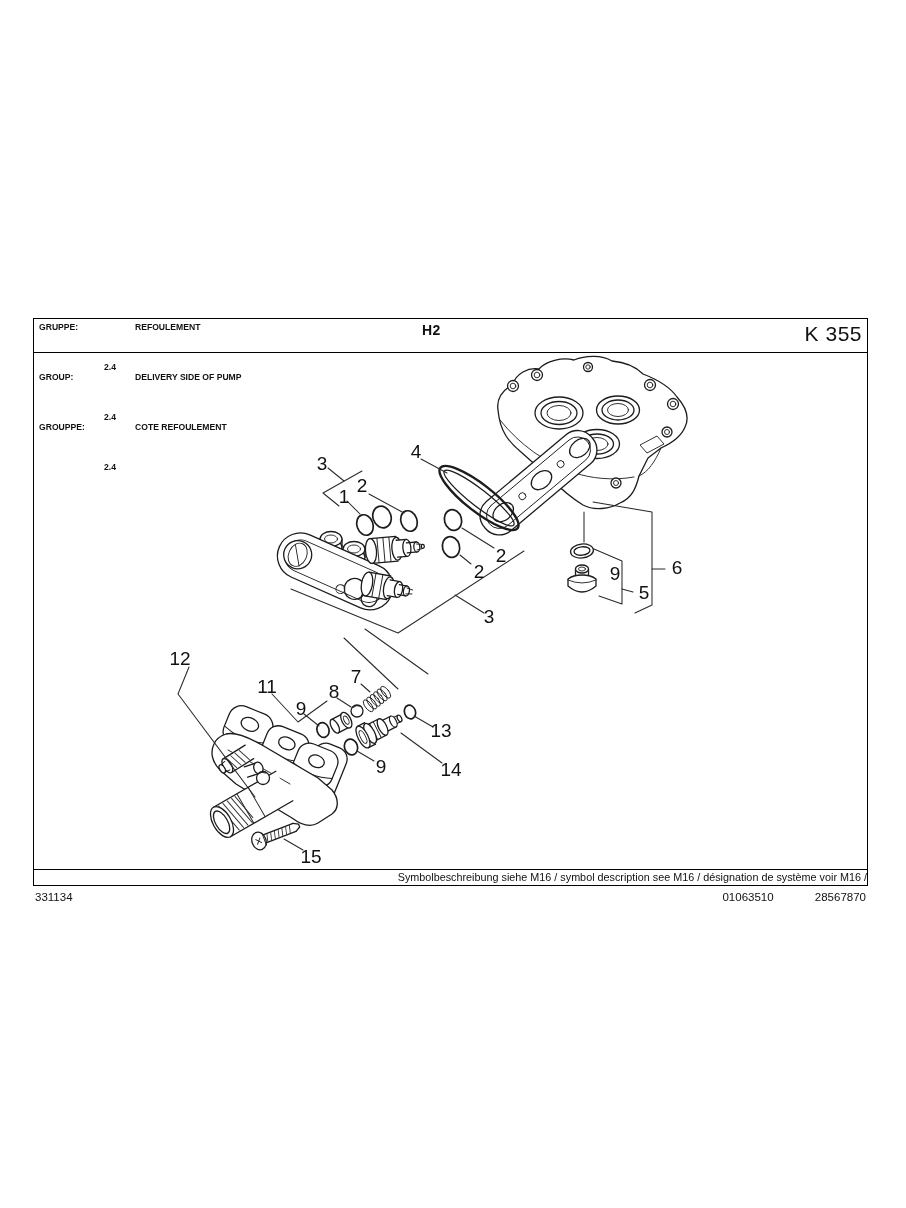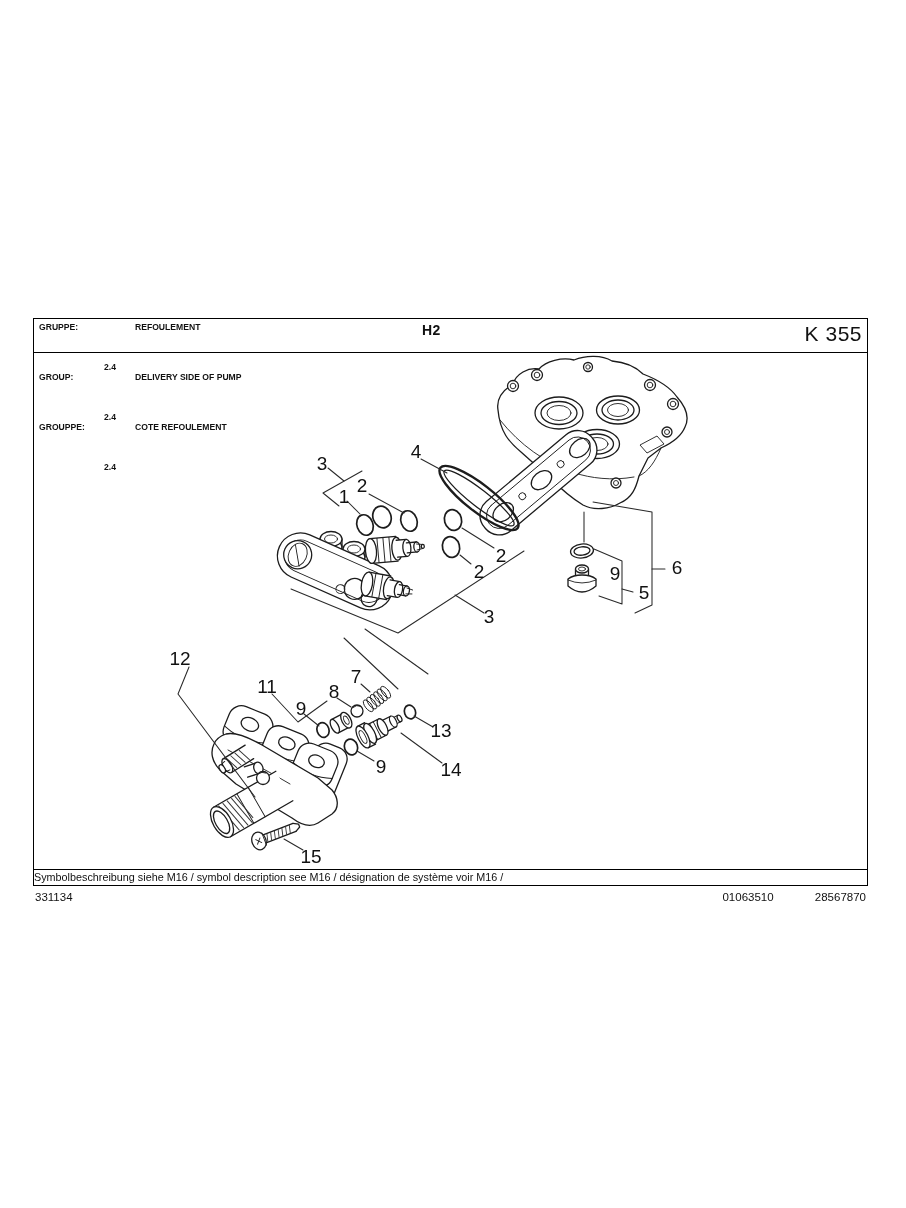--- a/index.html
+++ b/index.html
@@ -20,21 +20,21 @@
   .hc { width:23px;margin-top:40px; }
   .sheet-code {
     position:absolute; left:388px; top:3px; font-size:14px; font-weight:bold; letter-spacing:0.5px;
   }
   .catalog-code {
     position:absolute; right:5px; top:3px; font-size:21px; font-weight:normal; letter-spacing:0.5px;
   }
   .symbolbar {
     position:absolute; left:0; right:0; bottom:0; height:16px;
     border-top:1.4px solid #000; box-sizing:border-box;
-    text-align:left; font-size:10.8px; line-height:15px;
+    text-align:right; font-size:10.8px; line-height:15px;
   }
   .pagefoot {
     position:absolute; left:35px; top:891px; width:831px;
     display:flex; justify-content:space-between;
     font-size:11.5px;
   }
   .pf-right span { margin-left:38px; }
 
   svg.drawing { position:absolute; left:0; top:0; pointer-events:none; }
 

